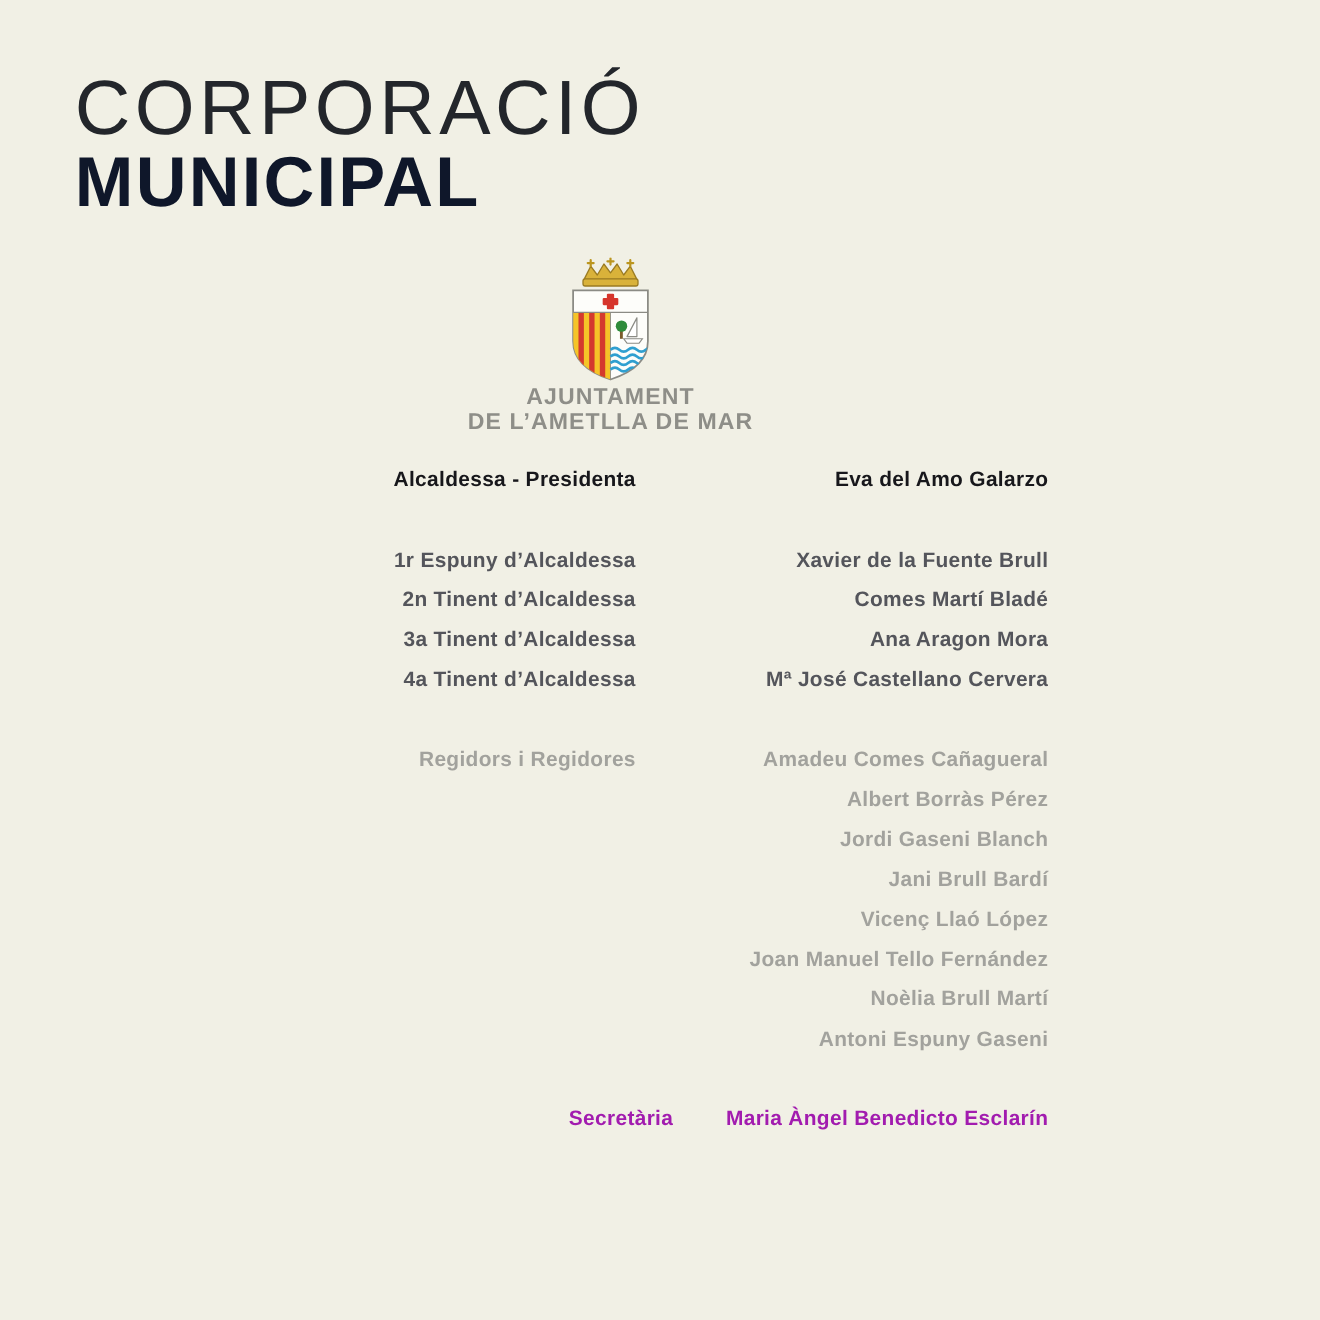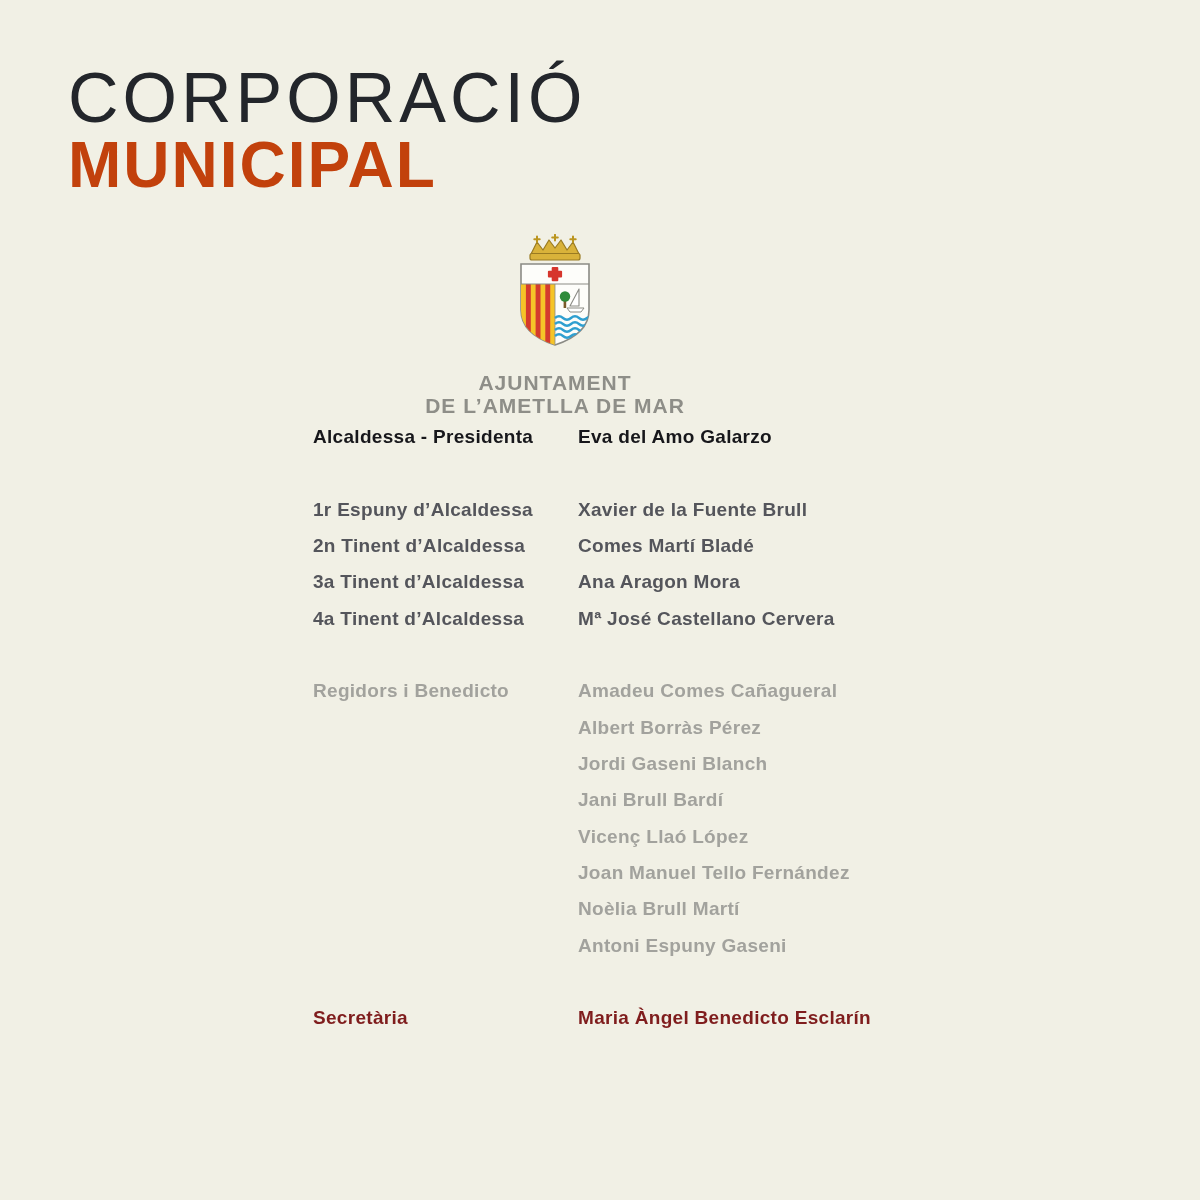--- a/index.html
+++ b/index.html
@@ -41,21 +41,21 @@
     position: absolute;
     left: 405px;
     top: 234px;
     width: 300px;
     display: flex;
     flex-direction: column;
     align-items: center;
   }
   .emblem svg { display: block; }
   .org-name {
-    margin-top: 23px;
+    margin-top: 1px;
     text-align: center;
     color: #8e8e88;
     font-weight: 700;
     font-size: 21px;
     line-height: 23px;
     letter-spacing: 1px;
   }
 
   
   .roster {
@@ -64,36 +64,37 @@
     top: 419px;
     width: 640px;
   }
   .roster-section { margin-bottom: 36px; }
   .roster-section:last-child { margin-bottom: 0; }
   .roster-row {
     display: grid;
     grid-template-columns: 265px 1fr;
     height: 36.4px;
     align-items: center;
+    text-align: right;
   }
   .roster-label, .roster-name {
     font-size: 19px;
     font-weight: 700;
     letter-spacing: 0.3px;
     white-space: nowrap;
   }
 </style>
 </head>
 <body>
 
 <div class="page" style="background: rgb(241, 240, 229);">
 
   <div class="title-block">
     <div class="title-line1" style="color: rgb(35, 38, 43);">CORPORACIÓ</div>
-    <div class="title-line2" style="color: #c2410c;">MUNICIPAL</div>
+    <div class="title-line2" style="color: #0f172a;">MUNICIPAL</div>
   </div>
 
   <div class="emblem">
     <span>
       <svg width="80" height="114" viewBox="0 0 80 114" aria-hidden="true">
         <defs>
           <clipPath id="shieldClip">
             <path d="M6 30 H74 V76 Q74 100 40 111 Q6 100 6 76 Z"></path>
           </clipPath>
         </defs>
@@ -167,21 +168,21 @@
           <div class="roster-label">3a Tinent d’Alcaldessa</div>
           <div class="roster-name">Ana Aragon Mora</div>
         </div>
         <div class="roster-row">
           <div class="roster-label">4a Tinent d’Alcaldessa</div>
           <div class="roster-name">Mª José Castellano Cervera</div>
         </div>
       </div>
       <div class="roster-section" style="color: rgb(162, 162, 157);">
         <div class="roster-row">
-          <div class="roster-label">Regidors i Benedicto</div>
+          <div class="roster-label">Regidors i Regidores</div>
           <div class="roster-name">Amadeu Comes Cañagueral</div>
         </div>
         <div class="roster-row">
           <div class="roster-label"></div>
           <div class="roster-name">Albert Borràs Pérez</div>
         </div>
         <div class="roster-row">
           <div class="roster-label"></div>
           <div class="roster-name">Jordi Gaseni Blanch</div>
         </div>
@@ -199,21 +200,21 @@
         </div>
         <div class="roster-row">
           <div class="roster-label"></div>
           <div class="roster-name">Noèlia Brull Martí</div>
         </div>
         <div class="roster-row">
           <div class="roster-label"></div>
           <div class="roster-name">Antoni Espuny Gaseni</div>
         </div>
       </div>
-      <div class="roster-section" style="color: #7f1d1d;">
+      <div class="roster-section" style="color: #a21caf; margin-left: 34px;">
         <div class="roster-row">
           <div class="roster-label">Secretària</div>
           <div class="roster-name">Maria Àngel Benedicto Esclarín</div>
         </div>
       </div>
     </div>
 
 </div>
 
 </body></html>

